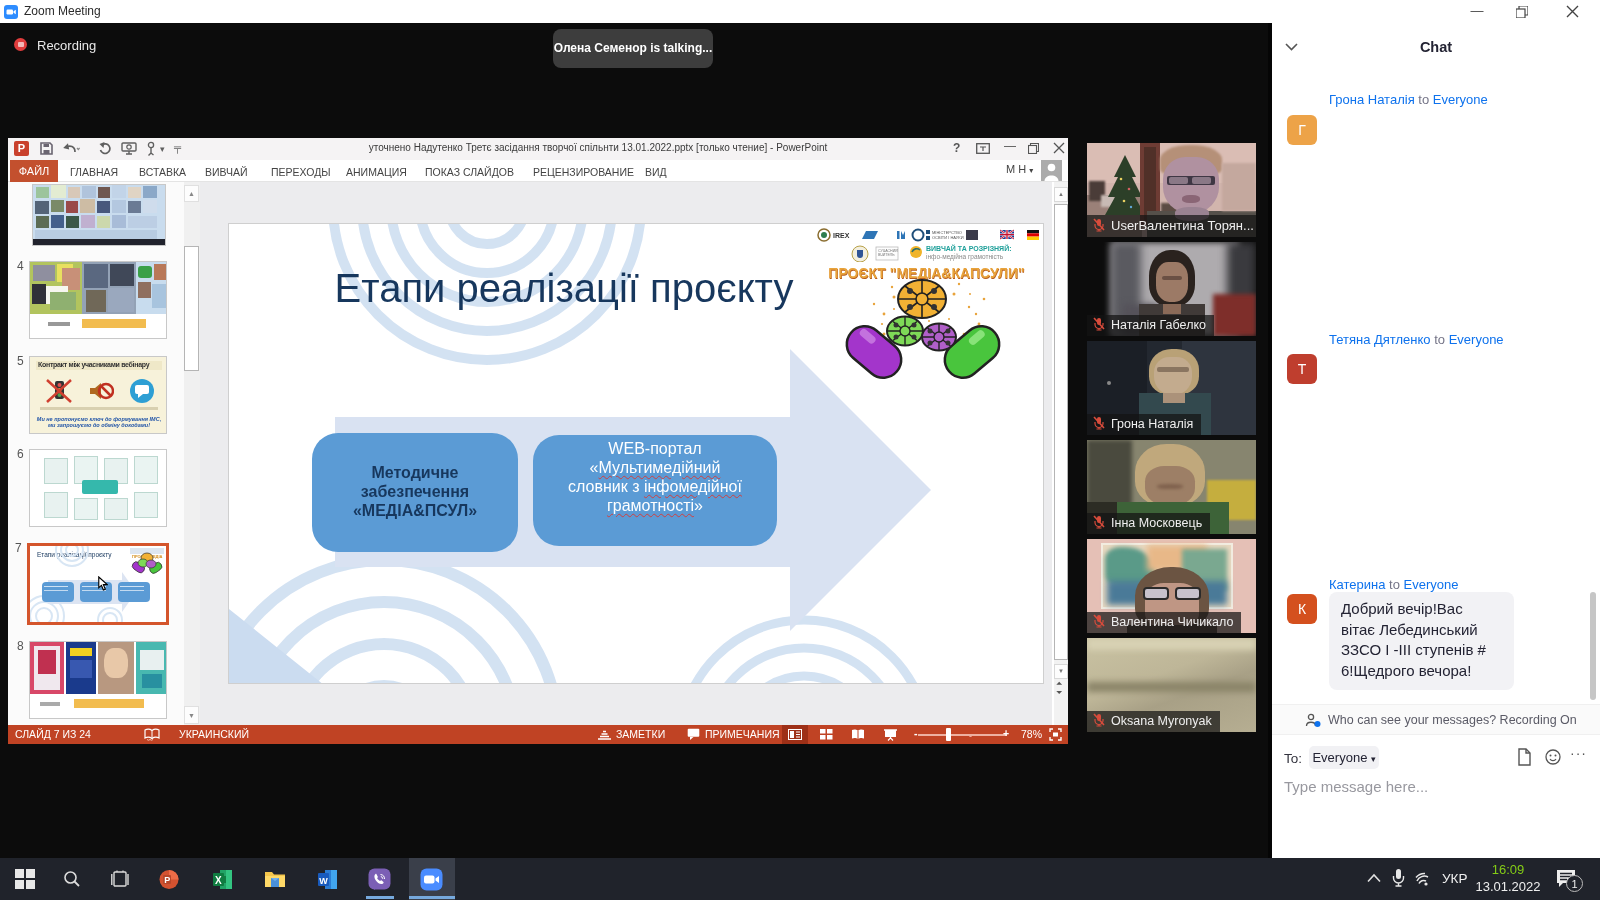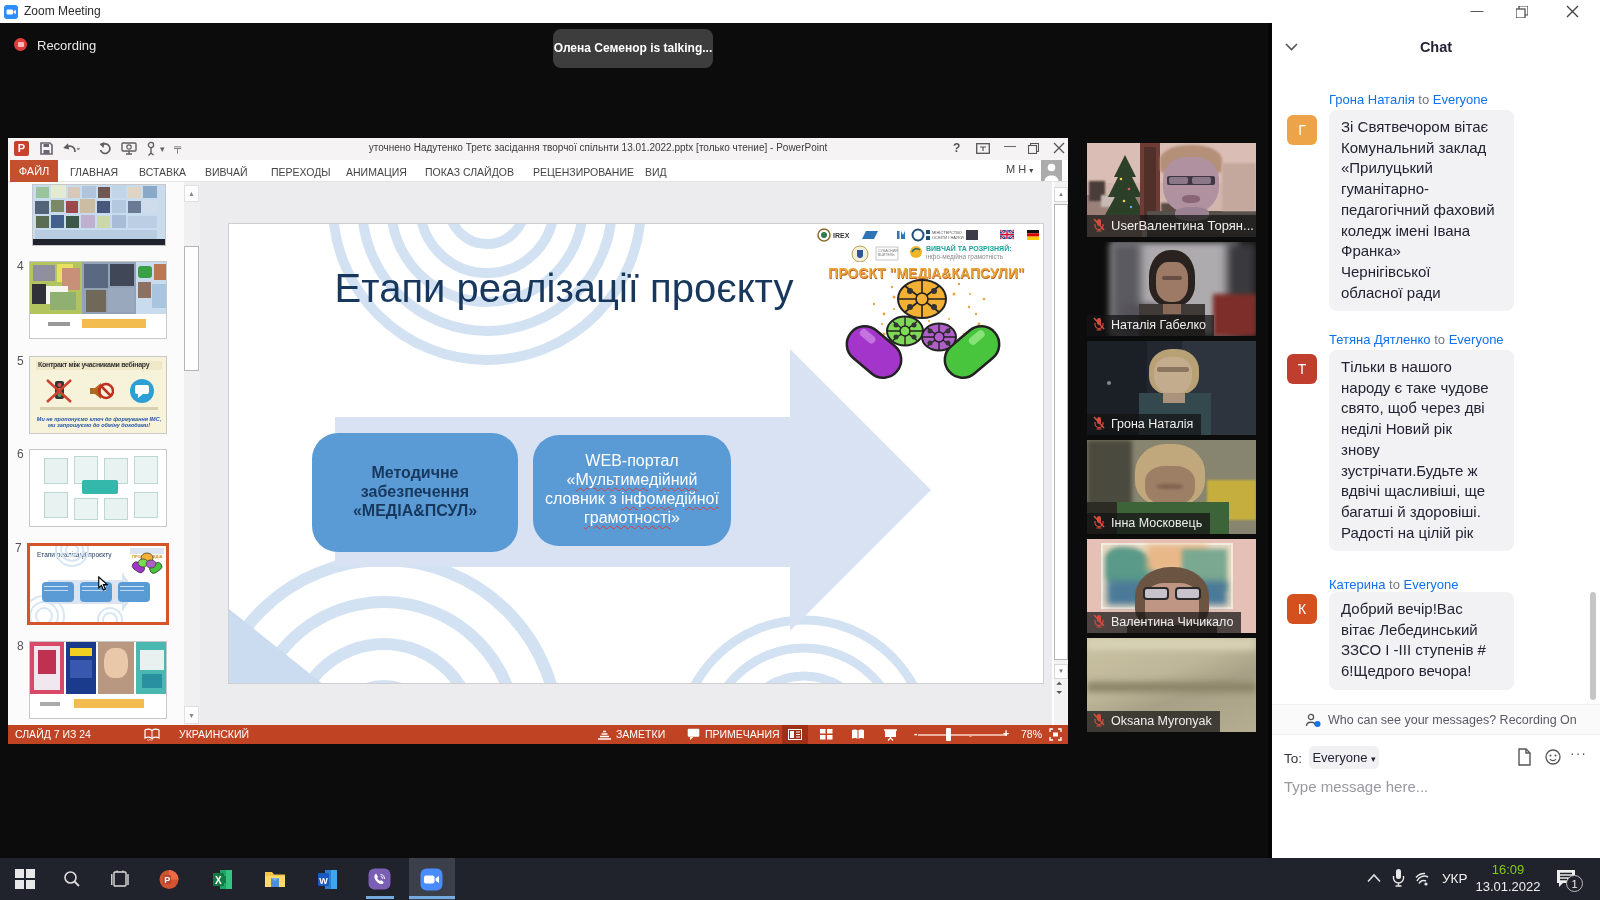--- a/index.html
+++ b/index.html
@@ -401,21 +401,21 @@
         <path d="M-17 0 H17 M0 -13.5 V13.5 M-11.5 -9 L11.5 9 M-11.5 9 L11.5 -9" stroke="#222" stroke-width="1.4"></path>
         <circle cx="0" cy="0" r="5" fill="#b05fc9" stroke="#222" stroke-width="1.4"></circle>
         <circle cx="-9" cy="-6" r="2.5" fill="#333"></circle>
             <circle cx="9" cy="-6" r="2.5" fill="#333"></circle>
             <circle cx="-9" cy="6" r="2.5" fill="#333"></circle>
             <circle cx="9" cy="6" r="2.5" fill="#333"></circle>
       </g>
     </svg>
 
     <div class="abs" style="left:83px;top:209px;width:206px;height:119px;background:#5b9bd5;border-radius:26px;color:#17375d;font-weight:bold;font-size:16px;text-align:center;line-height:19px;padding-top:30px;">Методичне<br>забезпечення<br>«МЕДІА&amp;ПСУЛ»</div>
-    <div class="abs" style="left:304px;top:211px;width:198px;height:111px;background:#5b9bd5;border-radius:26px;color:#fff;font-size:16px;text-align:center;line-height:19px;padding-top:16px;">WEB-портал<br>«<span class="wavy">Мультимедійний</span><br>словник з <span class="wavy">інфомедійної</span><br><span class="wavy">грамотності</span>»</div>
+    <div class="abs" style="left:304px;top:211px;width:244px;height:111px;background:#5b9bd5;border-radius:26px;color:#fff;font-size:16px;text-align:center;line-height:19px;padding-top:4px;">WEB-портал<br>«<span class="wavy">Мультимедійний</span><br>словник з <span class="wavy">інфомедійної</span><br><span class="wavy">грамотності</span>»</div>
   </div>
 
   <div class="abs" id="statusbar" style="left:0;top:587px;width:1060px;height:19px;background:#C04324;color:#fff;font-size:10.5px;">
     <div class="abs" style="left:7px;top:3px;">СЛАЙД 7 ИЗ 24</div>
     <svg class="abs" style="left:136px;top:3px;" width="16" height="13" viewBox="0 0 16 13">
           <path d="M1 2 C3 1 6 1 8 2.5 C10 1 13 1 15 2 V10 C13 9 10 9 8 10.5 C6 9 3 9 1 10 Z" fill="none" stroke="#fff" stroke-width="1.2"></path>
           <path d="M8 2.5 V10.5" stroke="#fff" stroke-width="1"></path>
           <path d="M3 11.5 q1.5 1.5 3 0 q1.5 1.5 3 0" stroke="#f0c0b0" stroke-width="1" fill="none"></path>
         </svg>
     <div class="abs" style="left:171px;top:3px;">УКРАИНСКИЙ</div>
@@ -581,25 +581,23 @@
 
 <div class="abs" style="left:1268px;top:23px;width:4px;height:835px;background:#050505;"></div>
 <div class="abs" id="chat" style="left:1272px;top:23px;width:328px;height:835px;background:#fff;">
   <svg class="abs" style="left:13px;top:20px;" width="13" height="8" viewBox="0 0 13 8">
         <path d="M1 1 L6.5 6.5 L12 1" fill="none" stroke="#555" stroke-width="1.6"></path>
       </svg>
   <div class="abs" style="left:0;top:16px;width:328px;text-align:center;font-size:14.5px;font-weight:bold;color:#232333;">Chat</div>
 
   <div class="abs" style="left:57px;top:69px;font-size:13px;color:#0e72ed;">Грона Наталія <span style="color:#747487;">to</span> Everyone</div>
   <div class="abs" style="left:15px;top:92px;width:30px;height:30px;border-radius:6px;background:#eda348;color:#fff;font-size:14px;text-align:center;line-height:30px;">Г</div>
-  <div class="abs" style="left:57px;top:87px;width:185px;background:#f2f2f5;border-radius:8px;padding:7px 12px 8px 12px;font-size:15px;line-height:20.7px;box-sizing:border-box;color:#232333;">Зі Святвечором вітає<br>Комунальний заклад<br>«Прилуцький<br>гуманітарно-<br>педагогічний фаховий<br>коледж імені Івана<br>Франка»<br>Чернігівської<br>обласної ради</div>
 
   <div class="abs" style="left:57px;top:309px;font-size:13px;color:#0e72ed;">Тетяна Дятленко <span style="color:#747487;">to</span> Everyone</div>
   <div class="abs" style="left:15px;top:331px;width:30px;height:30px;border-radius:6px;background:#bf3e2e;color:#fff;font-size:14px;text-align:center;line-height:30px;">Т</div>
-  <div class="abs" style="left:57px;top:327px;width:185px;background:#f2f2f5;border-radius:8px;padding:7px 12px 8px 12px;font-size:15px;line-height:20.7px;box-sizing:border-box;color:#232333;">Тільки в нашого<br>народу є таке чудове<br>свято, щоб через дві<br>неділі Новий рік<br>знову<br>зустрічати.Будьте ж<br>вдвічі щасливіші, ще<br>багатші й здоровіші.<br>Радості на цілій рік</div>
 
   <div class="abs" style="left:57px;top:554px;font-size:13px;color:#0e72ed;">Катерина <span style="color:#747487;">to</span> Everyone</div>
   <div class="abs" style="left:15px;top:571px;width:30px;height:30px;border-radius:6px;background:#d4501e;color:#fff;font-size:14px;text-align:center;line-height:30px;">К</div>
   <div class="abs" style="left:57px;top:569px;width:185px;background:#f2f2f5;border-radius:8px;padding:7px 12px 8px 12px;font-size:15px;line-height:20.7px;box-sizing:border-box;color:#232333;">Добрий вечір!Вас<br>вітає Лебединський<br>ЗЗСО І -ІІІ ступенів #<br>6!Щедрого вечора!</div>
 
   <div class="abs" style="left:318px;top:569px;width:6px;height:108px;background:#c6c6c6;border-radius:3px;"></div>
 
   <div class="abs" style="left:0;top:681px;width:328px;height:31px;background:#fafafa;border-top:1px solid #f0f0f0;border-bottom:1px solid #f0f0f0;">
     <svg class="abs" style="left:33px;top:8px;" width="16" height="15" viewBox="0 0 16 15">
           <circle cx="6" cy="4" r="2.6" fill="none" stroke="#555" stroke-width="1.3"></circle>

